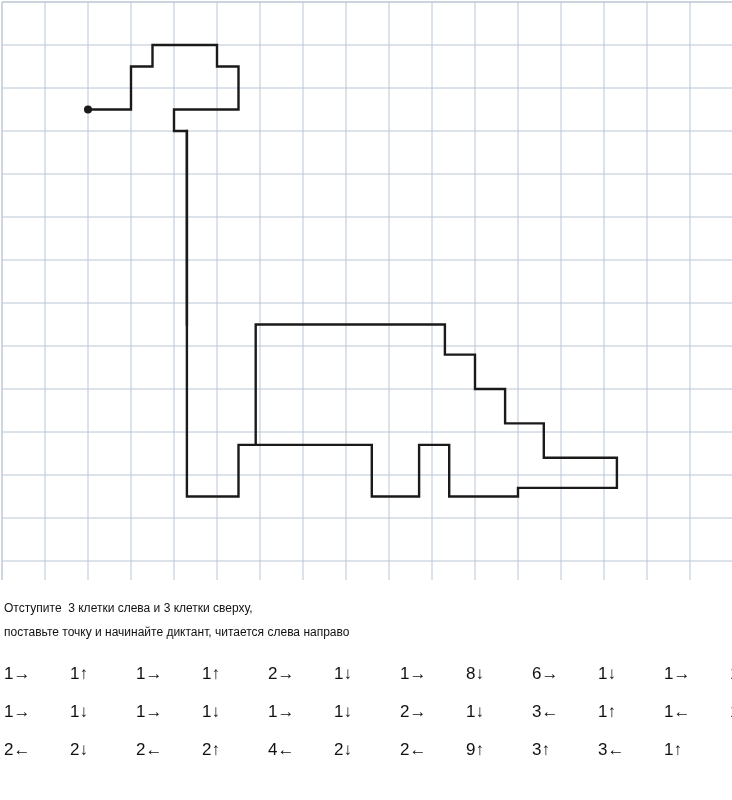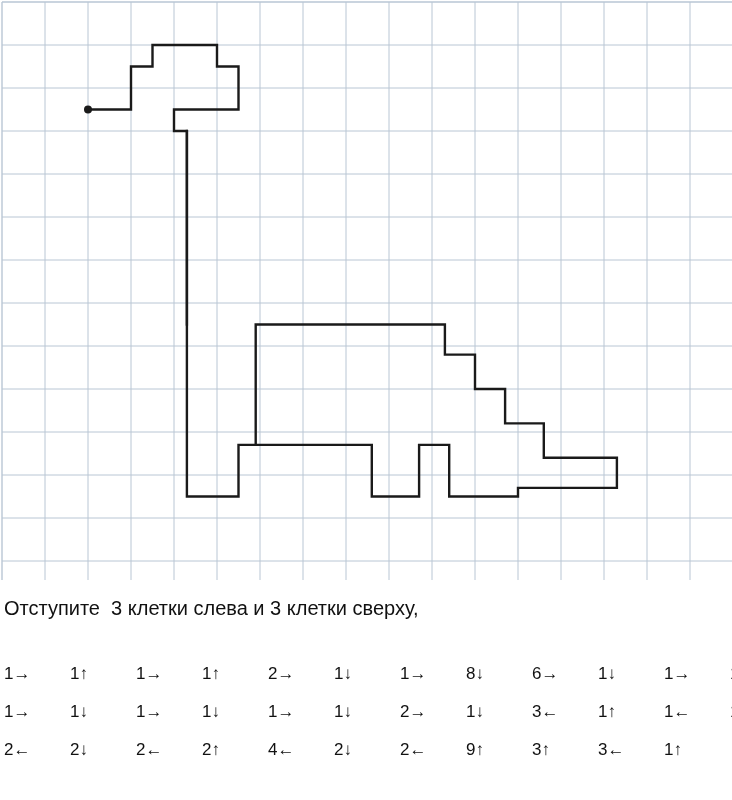--- a/index.html
+++ b/index.html
@@ -31,21 +31,21 @@
     left: 0;
     top: 0;
   }
   #instructions {
     position: absolute;
     left: 4px;
     top: 596px;
     width: 724px;
   }
   .instr-line {
-    font-size: 20px;
+    font-size: 12px;
     line-height: 24px;
     color: #111111;
     white-space: pre;
   }
   #dictation {
     position: absolute;
     left: 4px;
     top: 664px;
     width: 724px;
   }
@@ -107,20 +107,21 @@
       </svg>
     <svg id="figure-svg" width="732" height="580">
         <polyline points="88,109.5 131,109.5 131,66.5 152.5,66.5 152.5,45 217,45 217,66.5 238.5,66.5 238.5,109.5 174,109.5 174,131 186.9,131 186.9,496.5 238.5,496.5 238.5,444.90000000000003 371.8,444.90000000000003 371.8,496.5 419.09999999999997,496.5 419.09999999999997,444.90000000000003 449.2,444.90000000000003 449.2,496.5 518,496.5 518,487.90000000000003 616.9,487.90000000000003 616.9,457.8 543.8,457.8 543.8,423.40000000000003 505.09999999999997,423.40000000000003 505.09999999999997,389 475,389 475,354.59999999999997 444.90000000000003,354.59999999999997 444.90000000000003,324.5 255.70000000000002,324.5 255.70000000000002,444.90000000000003" fill="none" stroke="#1a1a1a" stroke-width="2.4" stroke-linejoin="miter" stroke-linecap="square"></polyline>
         <polyline points="186.9,131 186.9,324.5" fill="none" stroke="#1a1a1a" stroke-width="2.4" stroke-linejoin="miter" stroke-linecap="square"></polyline>
         <circle cx="88" cy="109.5" r="4" fill="#1a1a1a"></circle>
       </svg>
   </div>
 
   <div id="instructions">
     <div class="instr-line">Отступите  3 клетки слева и 3 клетки сверху,</div>
+    <div class="instr-line">поставьте точку и начинайте диктант, читается слева направо</div>
   </div>
 
   <div id="dictation">
       <div class="dict-row">
         <div class="dict-cell"><span class="num">1</span><span class="arr">→</span></div>
         <div class="dict-cell"><span class="num">1</span><span class="arr">↑</span></div>
         <div class="dict-cell"><span class="num">1</span><span class="arr">→</span></div>
         <div class="dict-cell"><span class="num">1</span><span class="arr">↑</span></div>
         <div class="dict-cell"><span class="num">2</span><span class="arr">→</span></div>
         <div class="dict-cell"><span class="num">1</span><span class="arr">↓</span></div>

